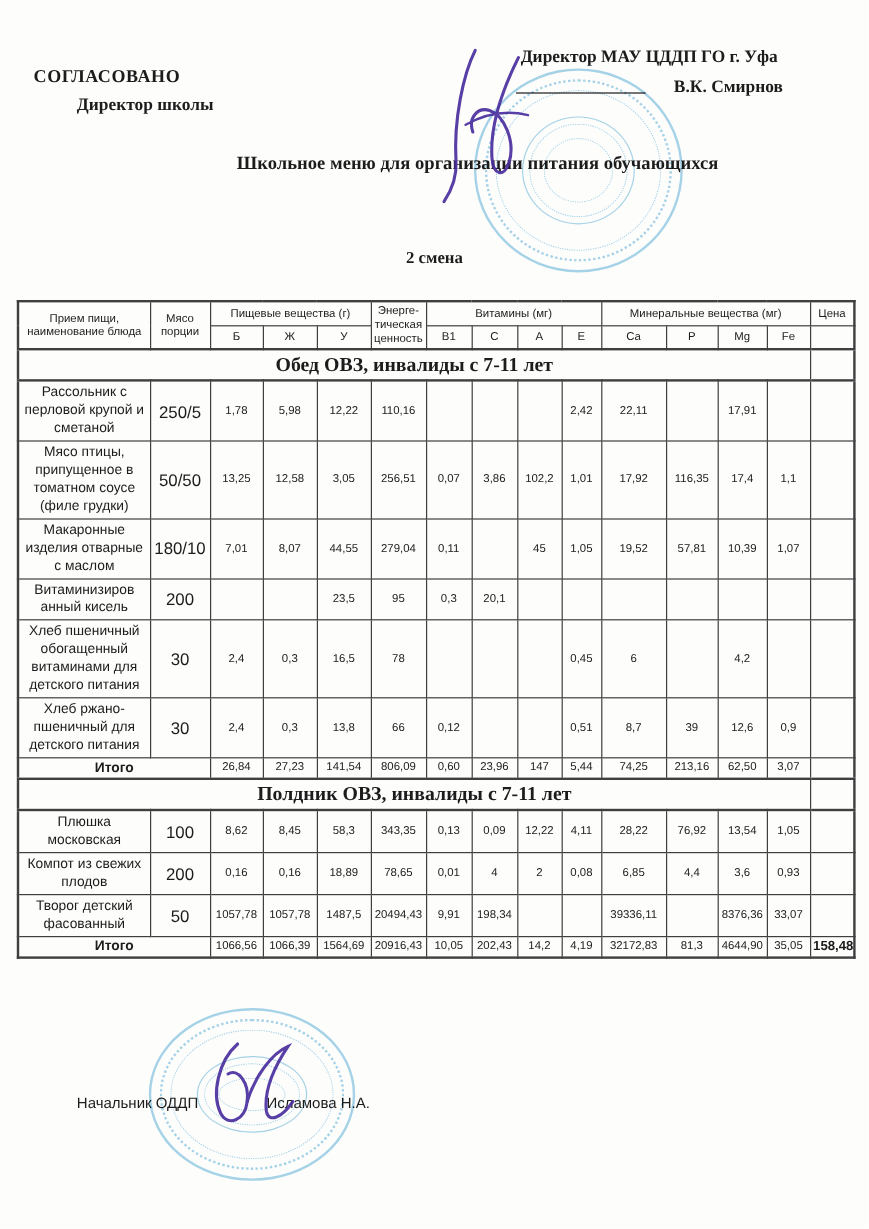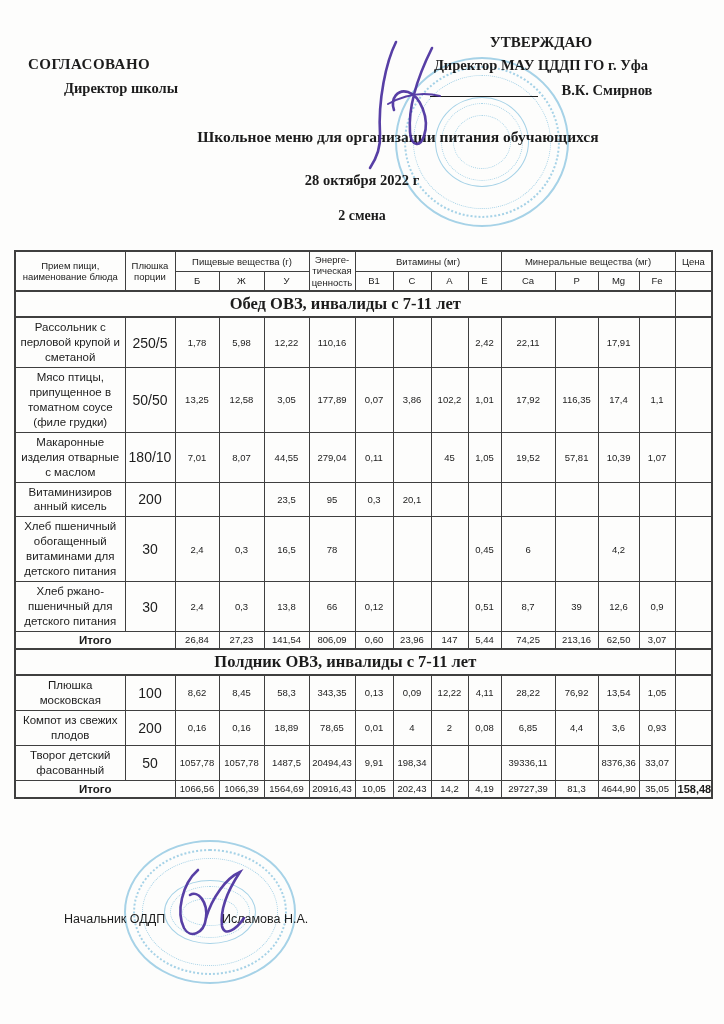--- a/index.html
+++ b/index.html
@@ -13,21 +13,21 @@
     position:relative;width:724px;height:1024px;background:#fdfdfc;
     font-family:"Liberation Serif", serif;color:var(--text);overflow:hidden;
   }
   
   .hdr-left{position:absolute;left:28px;top:56px;width:220px;}
   .hdr-left .l1{font-weight:bold;font-size:15px;letter-spacing:.5px;}
   .hdr-left .l2{font-weight:bold;font-size:14.5px;margin-top:7px;margin-left:36px;}
   .hdr-right{position:absolute;left:382px;top:34px;width:318px;text-align:center;}
   .hdr-right .l1{font-weight:bold;font-size:15px;}
   .hdr-right .l2{font-weight:bold;font-size:14.5px;margin-top:6px;white-space:nowrap;}
-  .sig-row{margin-top:8px;display:flex;align-items:center;justify-content:center;gap:22px;}
+  .sig-row{margin-top:8px;display:flex;align-items:flex-start;justify-content:center;gap:22px;}
   .sig-line{display:inline-block;width:108px;border-bottom:1.5px solid var(--text);height:12px;margin-right:2px;}
   .sig-row .nm{font-weight:bold;font-size:14.5px;}
   .doc-title{position:absolute;left:0;top:128px;width:100%;text-align:center;font-weight:bold;font-size:15.5px;margin-left:36px;}
   .doc-date{position:absolute;left:0;top:172px;width:100%;text-align:center;font-weight:bold;font-size:14.5px;}
   .doc-shift{position:absolute;left:0;top:208px;width:100%;text-align:center;font-weight:bold;font-size:14px;}
   
   .stamp{position:absolute;border:2px solid var(--stamp-blue);border-radius:50%;
          opacity:.55;mix-blend-mode:multiply;pointer-events:none;z-index:5;}
   .stamp .ring{position:absolute;border-radius:50%;}
   .stamp .r1{inset:7px;border:2px dotted var(--stamp-blue);}
@@ -71,30 +71,28 @@
 <body>
 
 <div class="page">
 
   <div class="hdr-left">
     <div class="l1">СОГЛАСОВАНО</div>
     <div class="l2">Директор школы</div>
   </div>
 
   <div class="hdr-right">
-    <div class="l1">УТВЕРЖДАЮ</div>
     <div class="l2">Директор МАУ ЦДДП ГО г. Уфа</div>
     <div class="sig-row">
       <span class="sig-line"></span>
       <span class="nm">В.К. Смирнов</span>
     </div>
   </div>
 
   <div class="doc-title">Школьное меню для организации питания обучающихся</div>
-  <div class="doc-date">28 октября 2022 г</div>
   <div class="doc-shift">2 смена</div>
 
   <div class="stamp stamp-top">
     <div class="ring r1"></div>
       <div class="ring r2"></div>
       <div class="ring r3"></div>
     <div class="ring r4"></div>
       <div class="ring r5"></div>
   </div>
   <div class="stamp stamp-bottom">
@@ -129,21 +127,21 @@
         <col style="width:33px">
         <col style="width:54px">
         <col style="width:43px">
       <col style="width:41px">
         <col style="width:36px">
         <col style="width:37px">
     </colgroup>
     <thead>
       <tr>
         <th rowspan="2">Прием пищи, наименование блюда</th>
-        <th rowspan="2">Плюшка порции</th>
+        <th rowspan="2">Мясо порции</th>
         <th colspan="3">Пищевые вещества (г)</th>
         <th rowspan="2">Энерге-тическая ценность</th>
         <th colspan="4">Витамины (мг)</th>
         <th colspan="4">Минеральные вещества (мг)</th>
         <th>Цена</th>
       </tr>
       <tr>
         <th>Б</th>
         <th>Ж</th>
         <th>У</th>
@@ -179,21 +177,21 @@
           <td class="val-cell">17,91</td>
           <td class="val-cell"></td>
           <td class="price-cell"></td>
         </tr>
         <tr>
           <td class="name-cell">Мясо птицы, припущенное в томатном соусе (филе грудки)</td>
           <td class="mass-cell">50/50</td>
           <td class="val-cell">13,25</td>
           <td class="val-cell">12,58</td>
           <td class="val-cell">3,05</td>
-          <td class="val-cell">177,89</td>
+          <td class="val-cell">256,51</td>
           <td class="val-cell">0,07</td>
           <td class="val-cell">3,86</td>
           <td class="val-cell">102,2</td>
           <td class="val-cell">1,01</td>
           <td class="val-cell">17,92</td>
           <td class="val-cell">116,35</td>
           <td class="val-cell">17,4</td>
           <td class="val-cell">1,1</td>
           <td class="price-cell"></td>
         </tr>
@@ -339,21 +337,21 @@
         <tr class="total-row">
           <td class="total-label" colspan="2">Итого</td>
           <td class="val-cell">1066,56</td>
           <td class="val-cell">1066,39</td>
           <td class="val-cell">1564,69</td>
           <td class="val-cell">20916,43</td>
           <td class="val-cell">10,05</td>
           <td class="val-cell">202,43</td>
           <td class="val-cell">14,2</td>
           <td class="val-cell">4,19</td>
-          <td class="val-cell">29727,39</td>
+          <td class="val-cell">32172,83</td>
           <td class="val-cell">81,3</td>
           <td class="val-cell">4644,90</td>
           <td class="val-cell">35,05</td>
           <td class="price-cell total-price">158,48</td>
         </tr>
       </tbody>
   </table>
 
   <div class="footer">
     <span class="pos">Начальник ОДДП</span>

